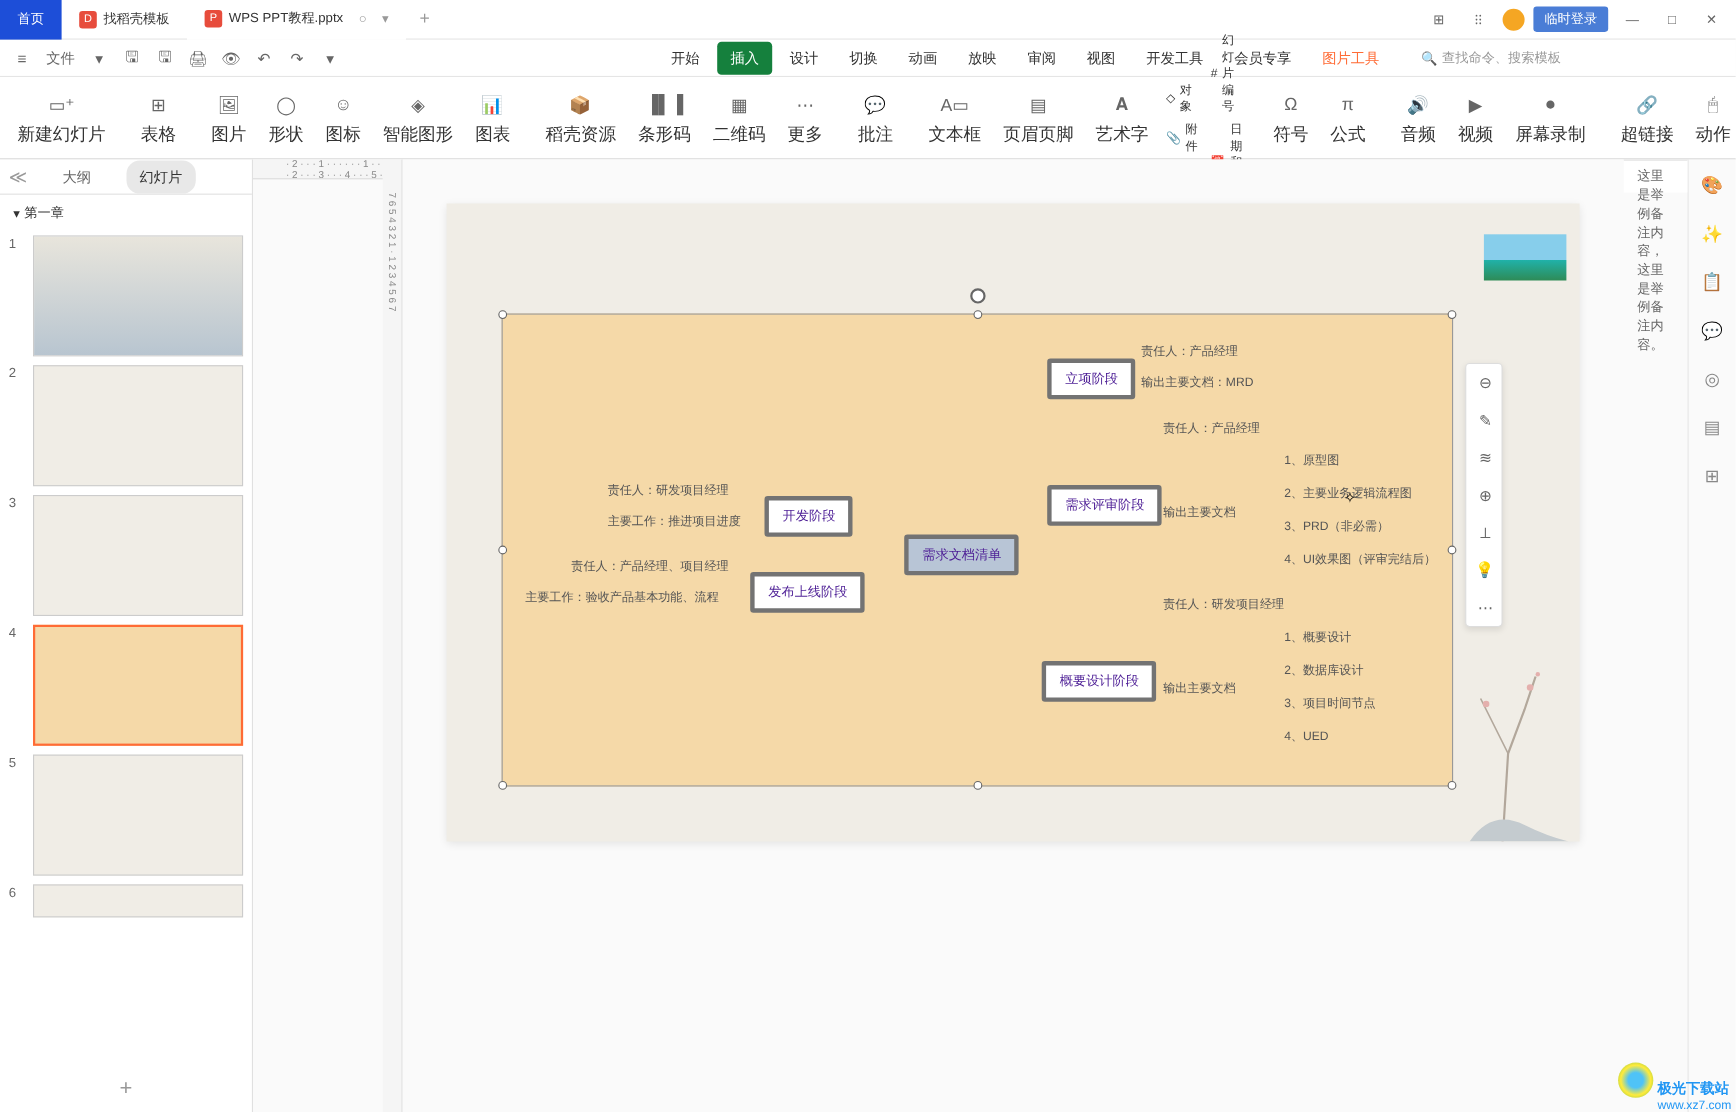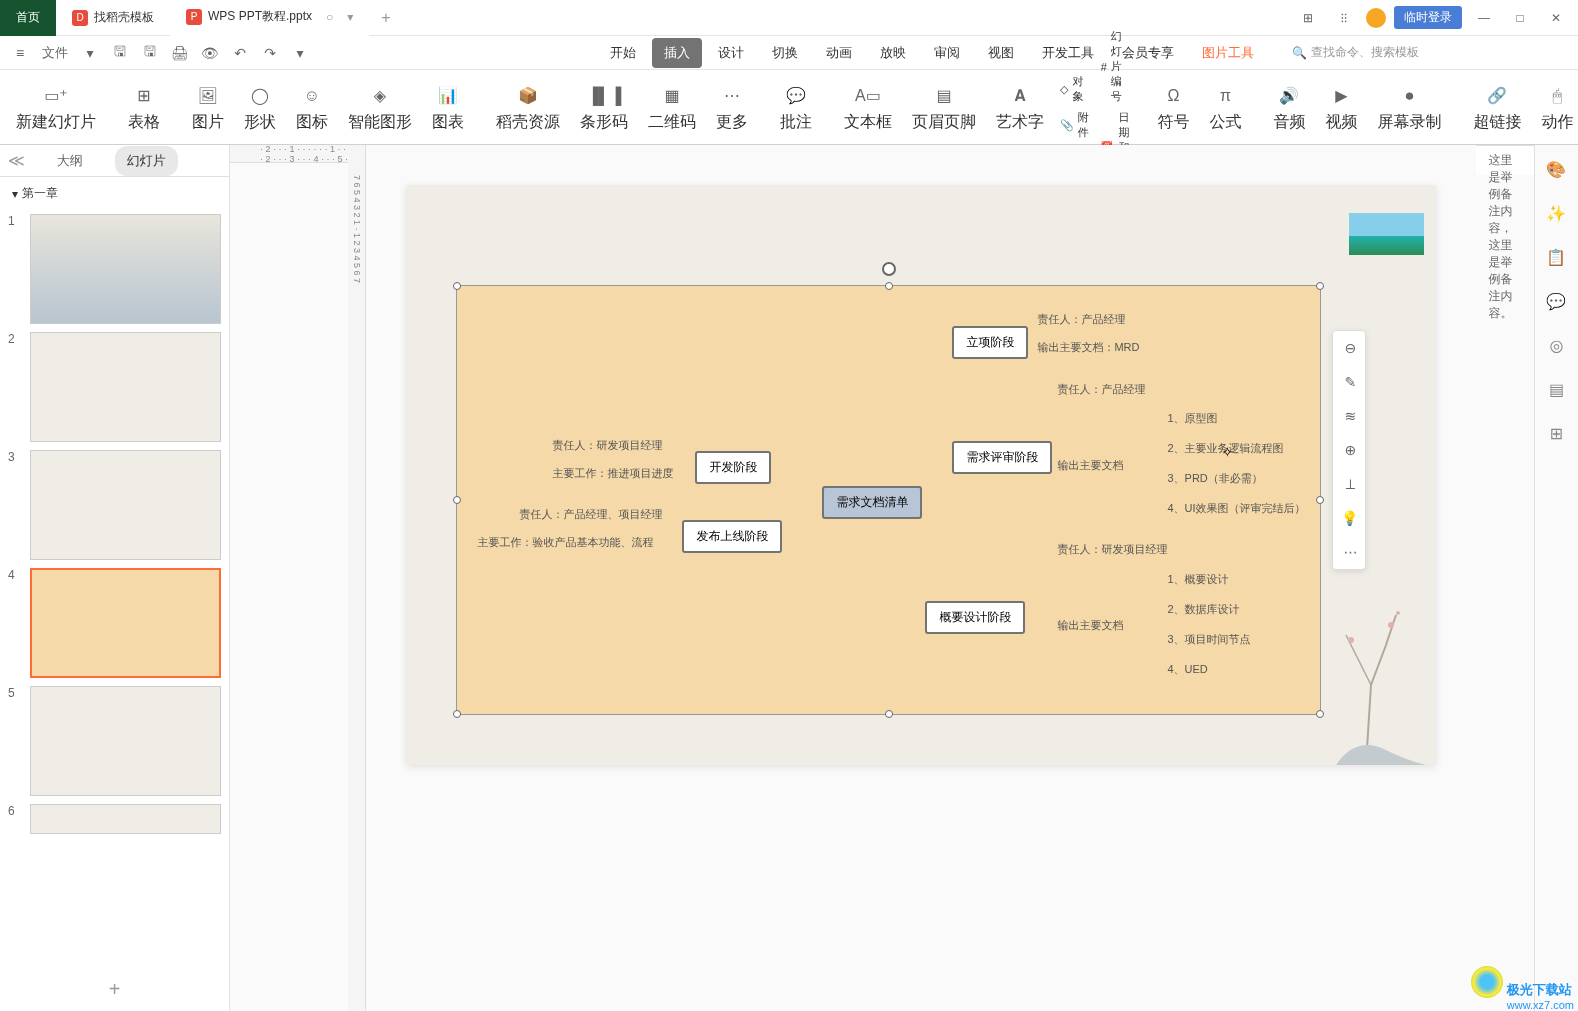--- a/index.html
+++ b/index.html
@@ -1,38 +1,38 @@
 <!DOCTYPE html>
 <html><head>
 <meta charset="utf-8">
 <style>
 * { margin: 0; padding: 0; box-sizing: border-box; font-family: "Microsoft YaHei", sans-serif; }
 body { background: #fff; width: 1578px; height: 1011px; overflow: hidden; position: relative; }
 
 
 .title-bar { height: 36px; background: #fff; display: flex; align-items: center; border-bottom: 1px solid #e5e5e5; }
 .tab { height: 36px; display: flex; align-items: center; padding: 0 16px; font-size: 12px; color: #333; cursor: pointer; position: relative; }
-.tab-home { background: #14532d; color: #fff; }
+.tab-home { background: #1d4ed8; color: #fff; }
 .tab-template { display: flex; align-items: center; gap: 6px; }
 .tab-file { display: flex; align-items: center; gap: 6px; background: #f5f5f5; }
 .tab-file.active { background: #fff; border-bottom: 2px solid #fff; }
 .tab-icon { width: 16px; height: 16px; display: inline-flex; align-items: center; justify-content: center; }
 .tab-close { margin-left: 8px; color: #999; }
 .tab-add { padding: 0 12px; color: #999; font-size: 16px; }
 .win-controls { margin-left: auto; display: flex; align-items: center; gap: 8px; padding-right: 8px; }
 .win-ctrl { width: 28px; height: 28px; display: flex; align-items: center; justify-content: center; color: #666; font-size: 12px; }
 .login-btn { background: #4a7dd6; color: #fff; padding: 3px 10px; border-radius: 3px; font-size: 12px; }
 .avatar-circle { width: 20px; height: 20px; border-radius: 50%; background: #f5a623; }
 
 
 .quick-row { height: 34px; display: flex; align-items: center; padding: 0 8px; gap: 6px; border-bottom: 1px solid #e5e5e5; }
 .qa-btn { width: 24px; height: 24px; display: flex; align-items: center; justify-content: center; color: #666; font-size: 14px; }
 .menu-tabs { display: flex; gap: 4px; margin-left: 280px; }
 .menu-tab { padding: 6px 12px; font-size: 13px; color: #333; }
-.menu-tab.active { background: #737373; color: #fff; border-radius: 4px; }
+.menu-tab.active { background: #15803d; color: #fff; border-radius: 4px; }
 .menu-tab.special { color: #ff6b35; }
 .search-box { margin-left: 20px; display: flex; align-items: center; gap: 4px; color: #999; font-size: 12px; }
 .right-tools { margin-left: auto; display: flex; align-items: center; gap: 12px; padding-right: 12px; font-size: 12px; color: #666; }
 
 
 .ribbon { height: 75px; background: #fff; display: flex; align-items: center; padding: 0 8px; gap: 4px; border-bottom: 1px solid #d0d0d0; }
 .rib-group { display: flex; flex-direction: column; align-items: center; justify-content: center; padding: 4px 8px; gap: 2px; }
 .rib-icon { width: 28px; height: 28px; display: flex; align-items: center; justify-content: center; color: #666; }
 .rib-label { font-size: 16px; color: #333; white-space: nowrap; }
 .rib-sep { width: 1px; height: 50px; background: #e0e0e0; margin: 0 4px; }
@@ -60,21 +60,21 @@
 .ruler-v { width: 18px; background: #f5f5f5; border-right: 1px solid #ddd; font-size: 9px; color: #888; writing-mode: vertical-lr; display: flex; align-items: center; padding-top: 30px; }
 .canvas-wrap { flex: 1; position: relative; overflow: hidden; background: #fafafa; padding: 40px; }
 .slide-canvas { width: 1030px; height: 580px; background: #f0ede6; margin: 0 auto; position: relative; box-shadow: 0 2px 8px rgba(0,0,0,0.1); }
 
 
 .mindmap-box { position: absolute; left: 50px; top: 100px; width: 865px; height: 430px; background: #f5d9a8; border: 1px solid #999; }
 .sel-handle { position: absolute; width: 8px; height: 8px; background: #fff; border: 1px solid #666; border-radius: 50%; }
 .rot-handle { position: absolute; top: -24px; left: 50%; transform: translateX(-50%); width: 14px; height: 14px; border: 2px solid #666; border-radius: 50%; background: #fff; }
 
 
-.mm-node { position: absolute; background: #fff; border: 2px solid #737373; padding: 6px 12px; font-size: 12px; color: #000000; border-radius: 3px; white-space: nowrap; }
+.mm-node { position: absolute; background: #fff; border: 4px solid #737373; padding: 6px 12px; font-size: 12px; color: #4c1d95; border-radius: 3px; white-space: nowrap; }
 .mm-node.root { background: #b8c5d6; left: 365px; top: 200px; }
 .mm-text { position: absolute; font-size: 11px; color: #555; white-space: nowrap; }
 
 
 .float-tools { position: absolute; right: 70px; top: 145px; width: 34px; background: #fff; border: 1px solid #ddd; border-radius: 4px; display: flex; flex-direction: column; box-shadow: 0 2px 6px rgba(0,0,0,0.1); }
 .float-btn { width: 34px; height: 34px; display: flex; align-items: center; justify-content: center; color: #666; font-size: 14px; }
 
 
 .notes-area { height: 30px; background: #fff; border-top: 1px solid #ddd; padding: 6px 12px; font-size: 12px; color: #666; }
 
@@ -357,21 +357,21 @@
             <div class="mm-text" style="left:580px;top:54px;">输出主要文档：MRD</div>
 
             <div class="mm-node" style="left:495px;top:155px;">需求评审阶段</div>
             <div class="mm-text" style="left:600px;top:96px;">责任人：产品经理</div>
             <div class="mm-text" style="left:600px;top:172px;">输出主要文档</div>
             <div class="mm-text" style="left:710px;top:125px;">1、原型图</div>
             <div class="mm-text" style="left:710px;top:155px;">2、主要业务逻辑流程图</div>
             <div class="mm-text" style="left:710px;top:185px;">3、PRD（非必需）</div>
             <div class="mm-text" style="left:710px;top:215px;text-align:right;">4、UI效果图（评审完结后）</div>
 
-            <div class="mm-node" style="left:468px;top:315px;">概要设计阶段</div>
+            <div class="mm-node" style="left:490px;top:315px;">概要设计阶段</div>
             <div class="mm-text" style="left:600px;top:256px;">责任人：研发项目经理</div>
             <div class="mm-text" style="left:600px;top:332px;">输出主要文档</div>
             <div class="mm-text" style="left:710px;top:286px;text-align:right;">1、概要设计</div>
             <div class="mm-text" style="left:710px;top:316px;">2、数据库设计</div>
             <div class="mm-text" style="left:710px;top:346px;">3、项目时间节点</div>
             <div class="mm-text" style="left:710px;top:376px;">4、UED</div>
 
             <div class="cursor-move">✧</div>
           </div>
 

